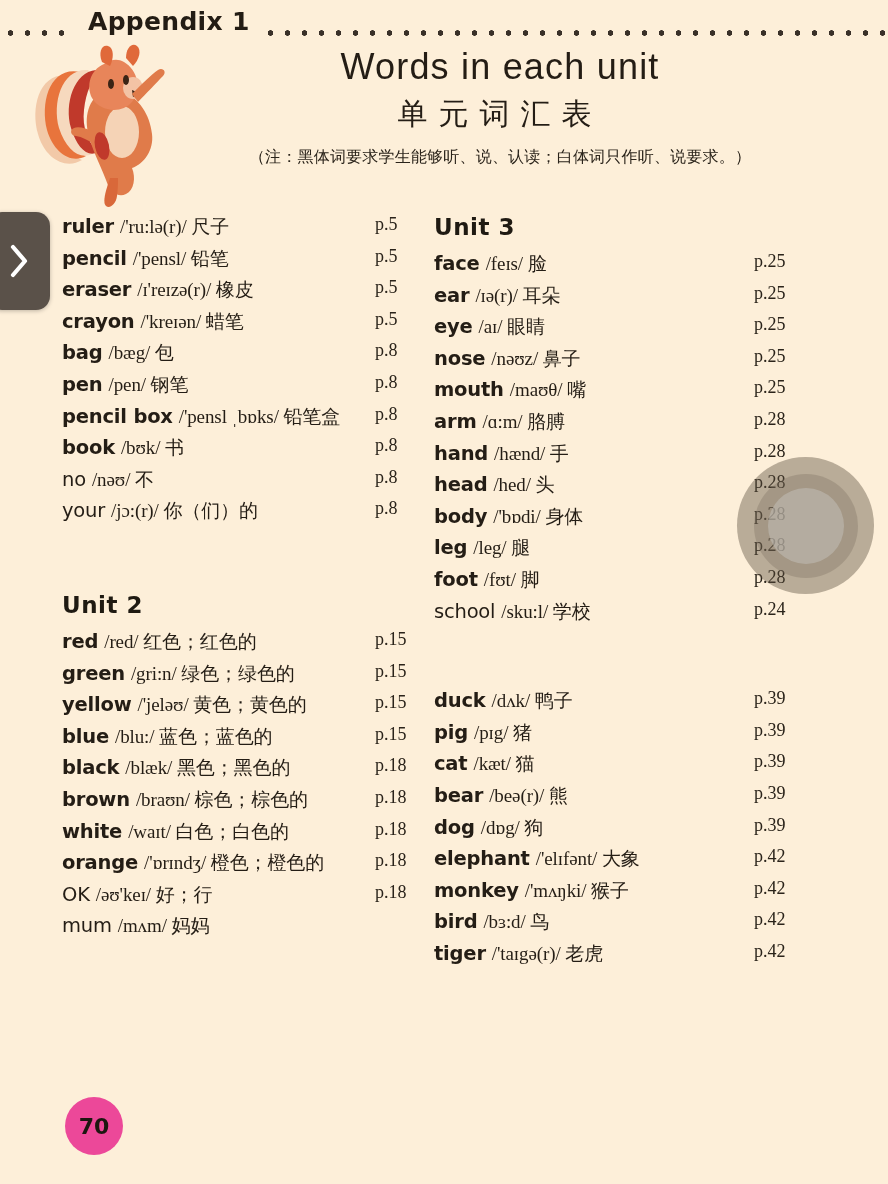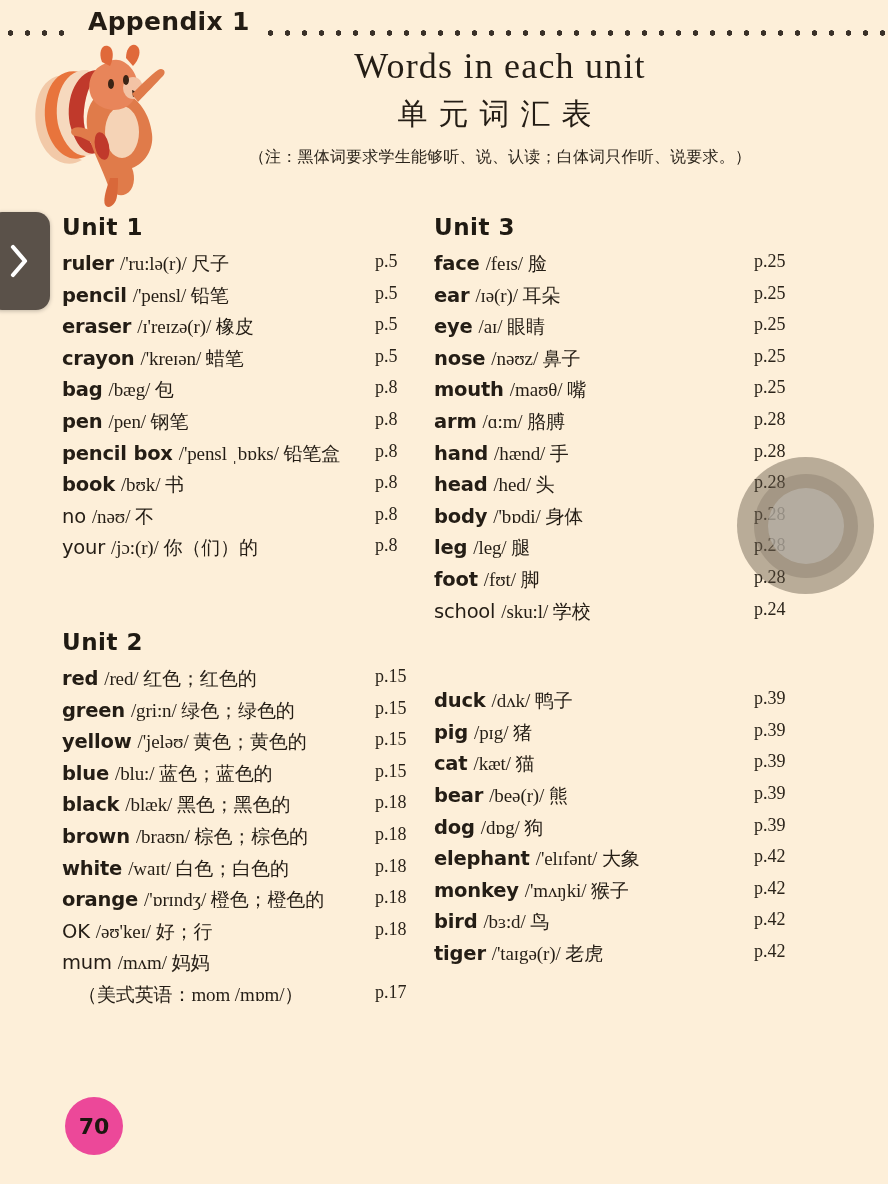--- a/index.html
+++ b/index.html
@@ -32,21 +32,21 @@
 
   
   .squirrel{position:absolute;left:14px;top:28px;width:165px;height:180px;}
 
   
   .header{
     position:absolute;left:180px;top:46px;width:640px;
     text-align:center;
   }
   .title-en{
-    font-family:Liberation Serif, serif;
+    font-family:Liberation Sans, sans-serif;
     font-size:36px;font-weight:500;letter-spacing:1.2px;
     color:#241d15;line-height:1.15;
   }
   .title-cn{
     font-size:30px;letter-spacing:11px;margin-top:7px;
     color:#241d15;font-weight:500;
     font-family:"DejaVu Sans", sans-serif;
   }
   .note{
     font-size:16px;margin-top:12px;color:#2a231a;letter-spacing:.2px;
@@ -179,21 +179,20 @@
 </div>
 
 <div class="nav-arrow">
   <svg width="26" height="40" viewBox="0 0 26 40">
     <path d="M7 6 L19 20 L7 34" fill="none" stroke="#FFFFFF" stroke-width="4.2" stroke-linecap="round" stroke-linejoin="round"></path>
   </svg>
 </div>
 
 <div class="col col-left">
   <div>
-    <div class="unit-title">Unit 1</div>
     <div>
         <div class="entry">
           <span class="word">ruler</span>
           <span class="rest">/'ru:lə(r)/ 尺子</span>
           <span class="pg">p.5</span>
         </div>
         <div class="entry">
           <span class="word">pencil</span>
           <span class="rest">/'pensl/ 铅笔</span>
           <span class="pg">p.5</span>
@@ -286,25 +285,20 @@
         <div class="entry light">
           <span class="word">OK</span>
           <span class="rest">/əʊ'keɪ/ 好；行</span>
           <span class="pg">p.18</span>
         </div>
         <div class="entry light">
           <span class="word">mum</span>
           <span class="rest">/mʌm/ 妈妈</span>
           <span class="pg"></span>
         </div>
-        <div class="entry light cont">
-          <span class="word"></span>
-          <span class="rest">（美式英语：mom /mɒm/）</span>
-          <span class="pg">p.17</span>
-        </div>
       </div>
   </div>
 </div>
 
 <div class="col col-right">
   <div>
     <div class="unit-title">Unit 3</div>
     <div>
         <div class="entry">
           <span class="word">face</span>

